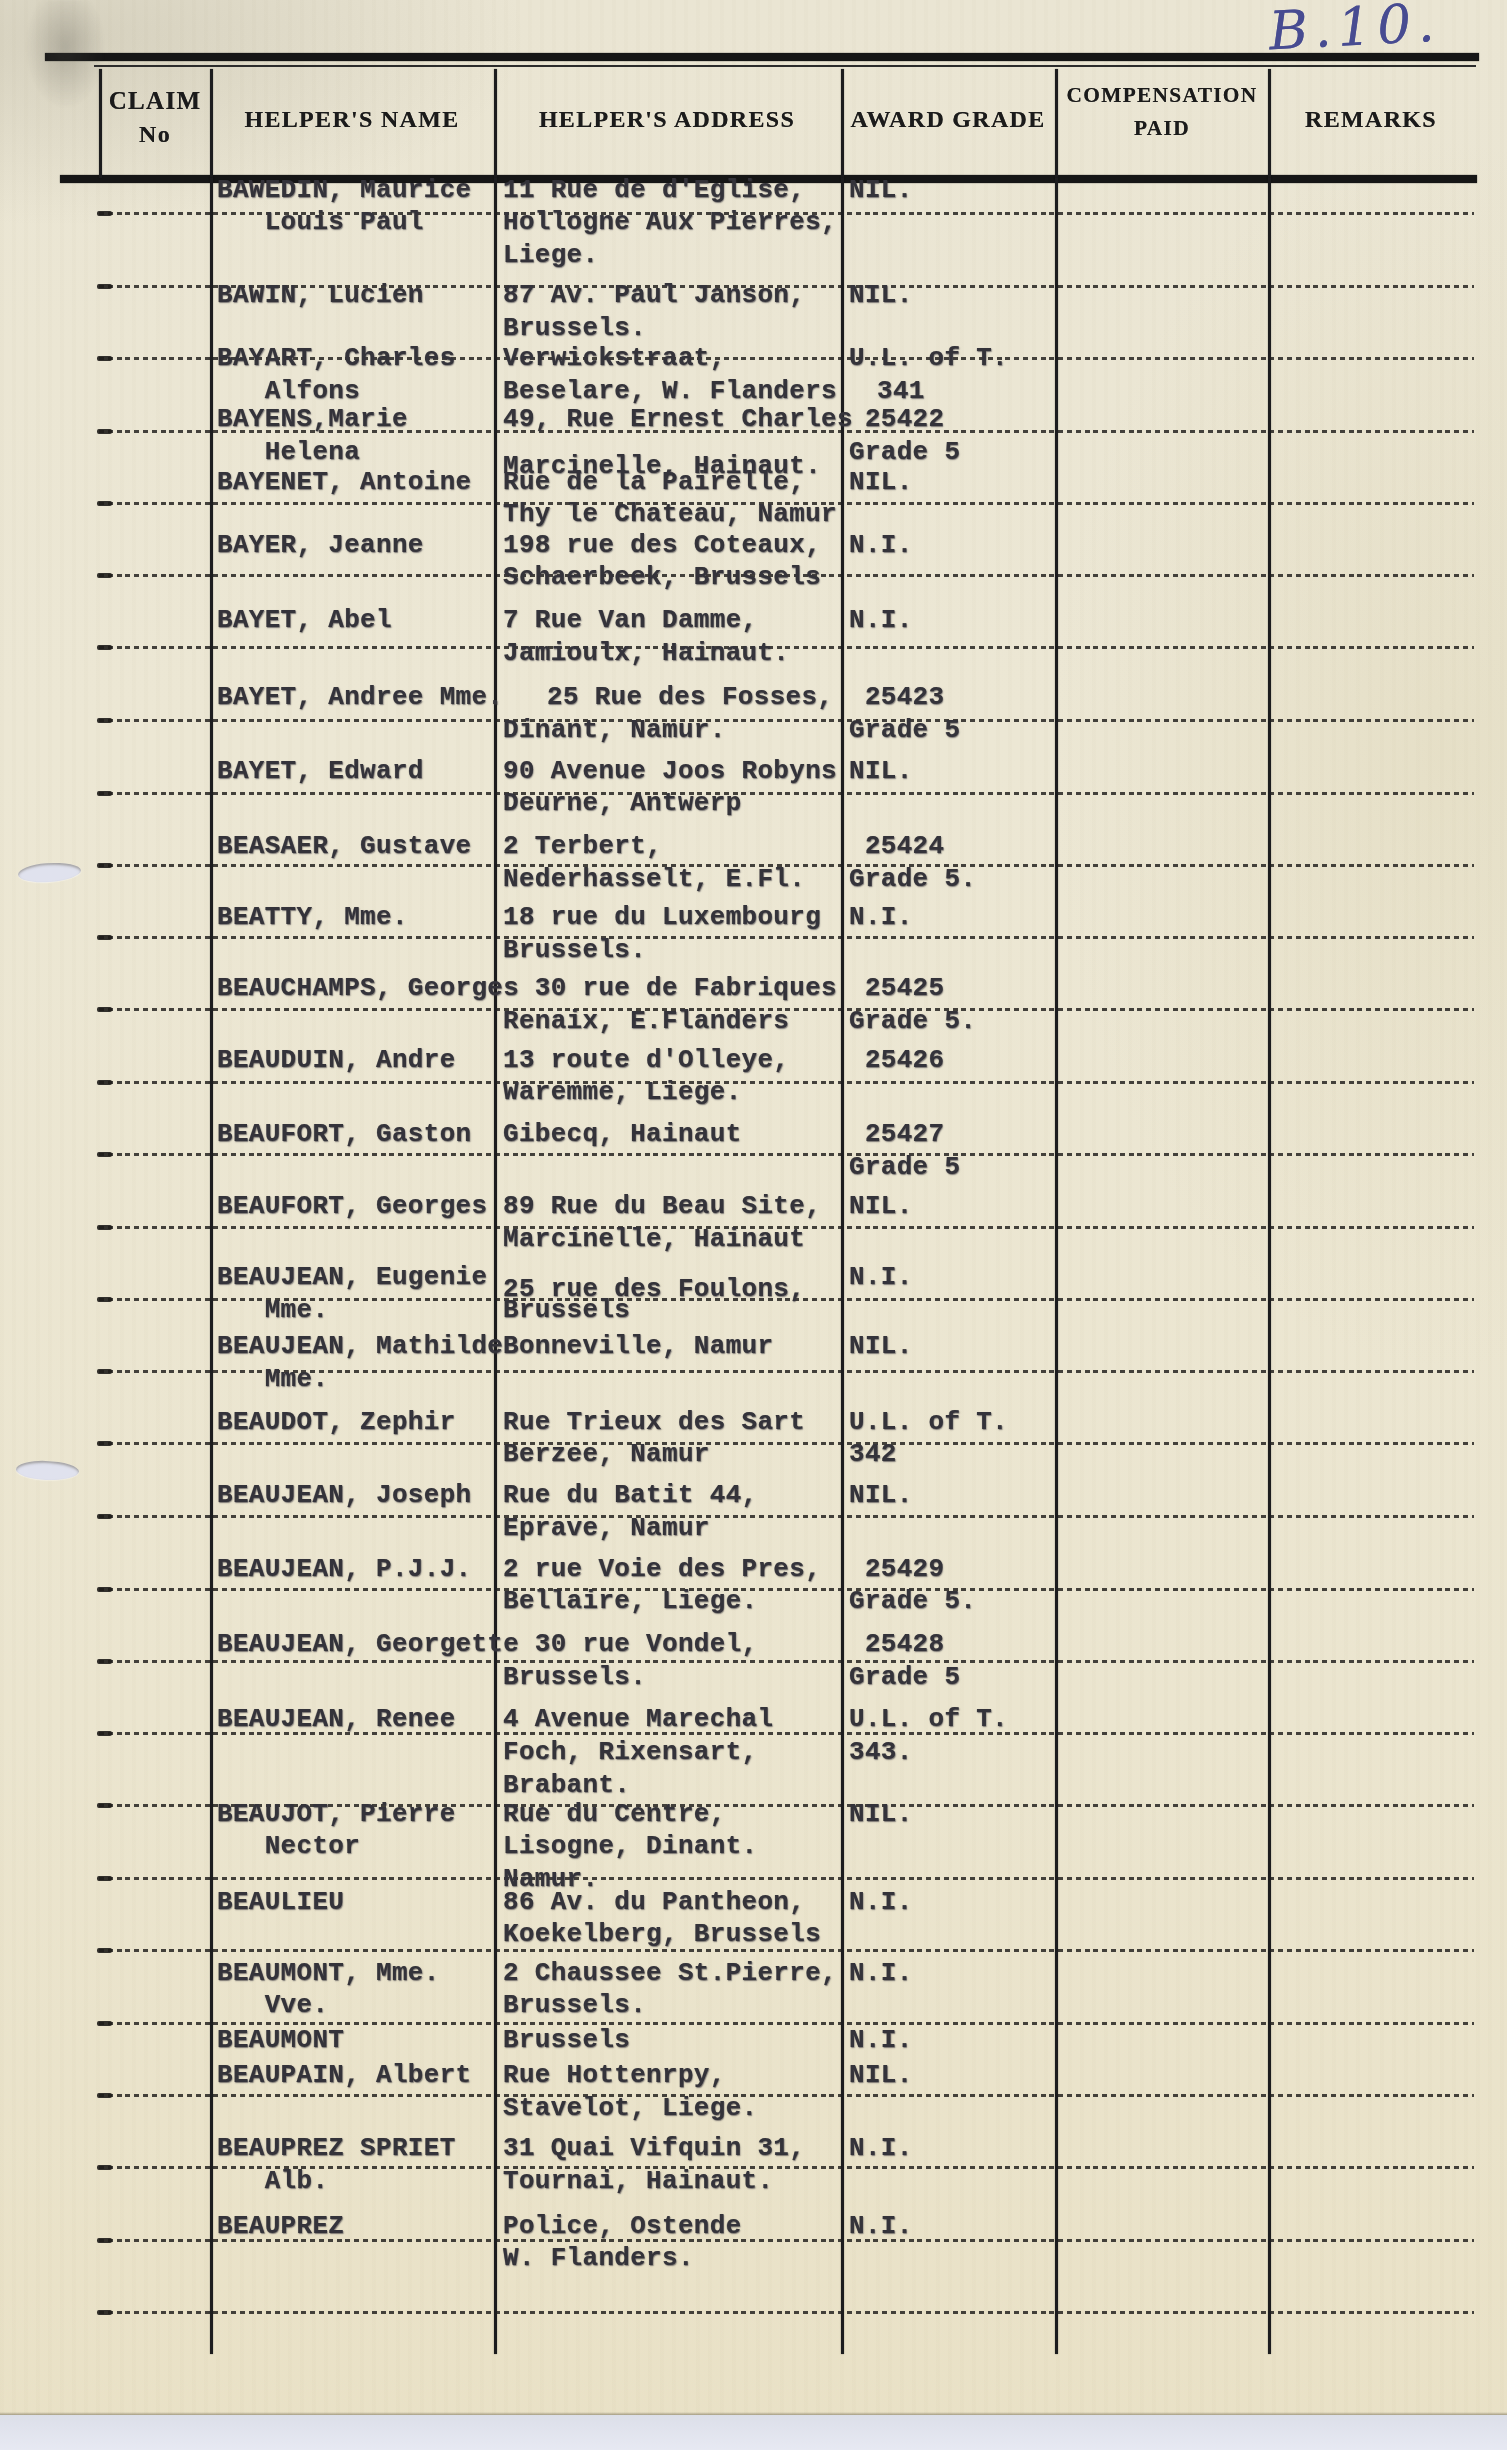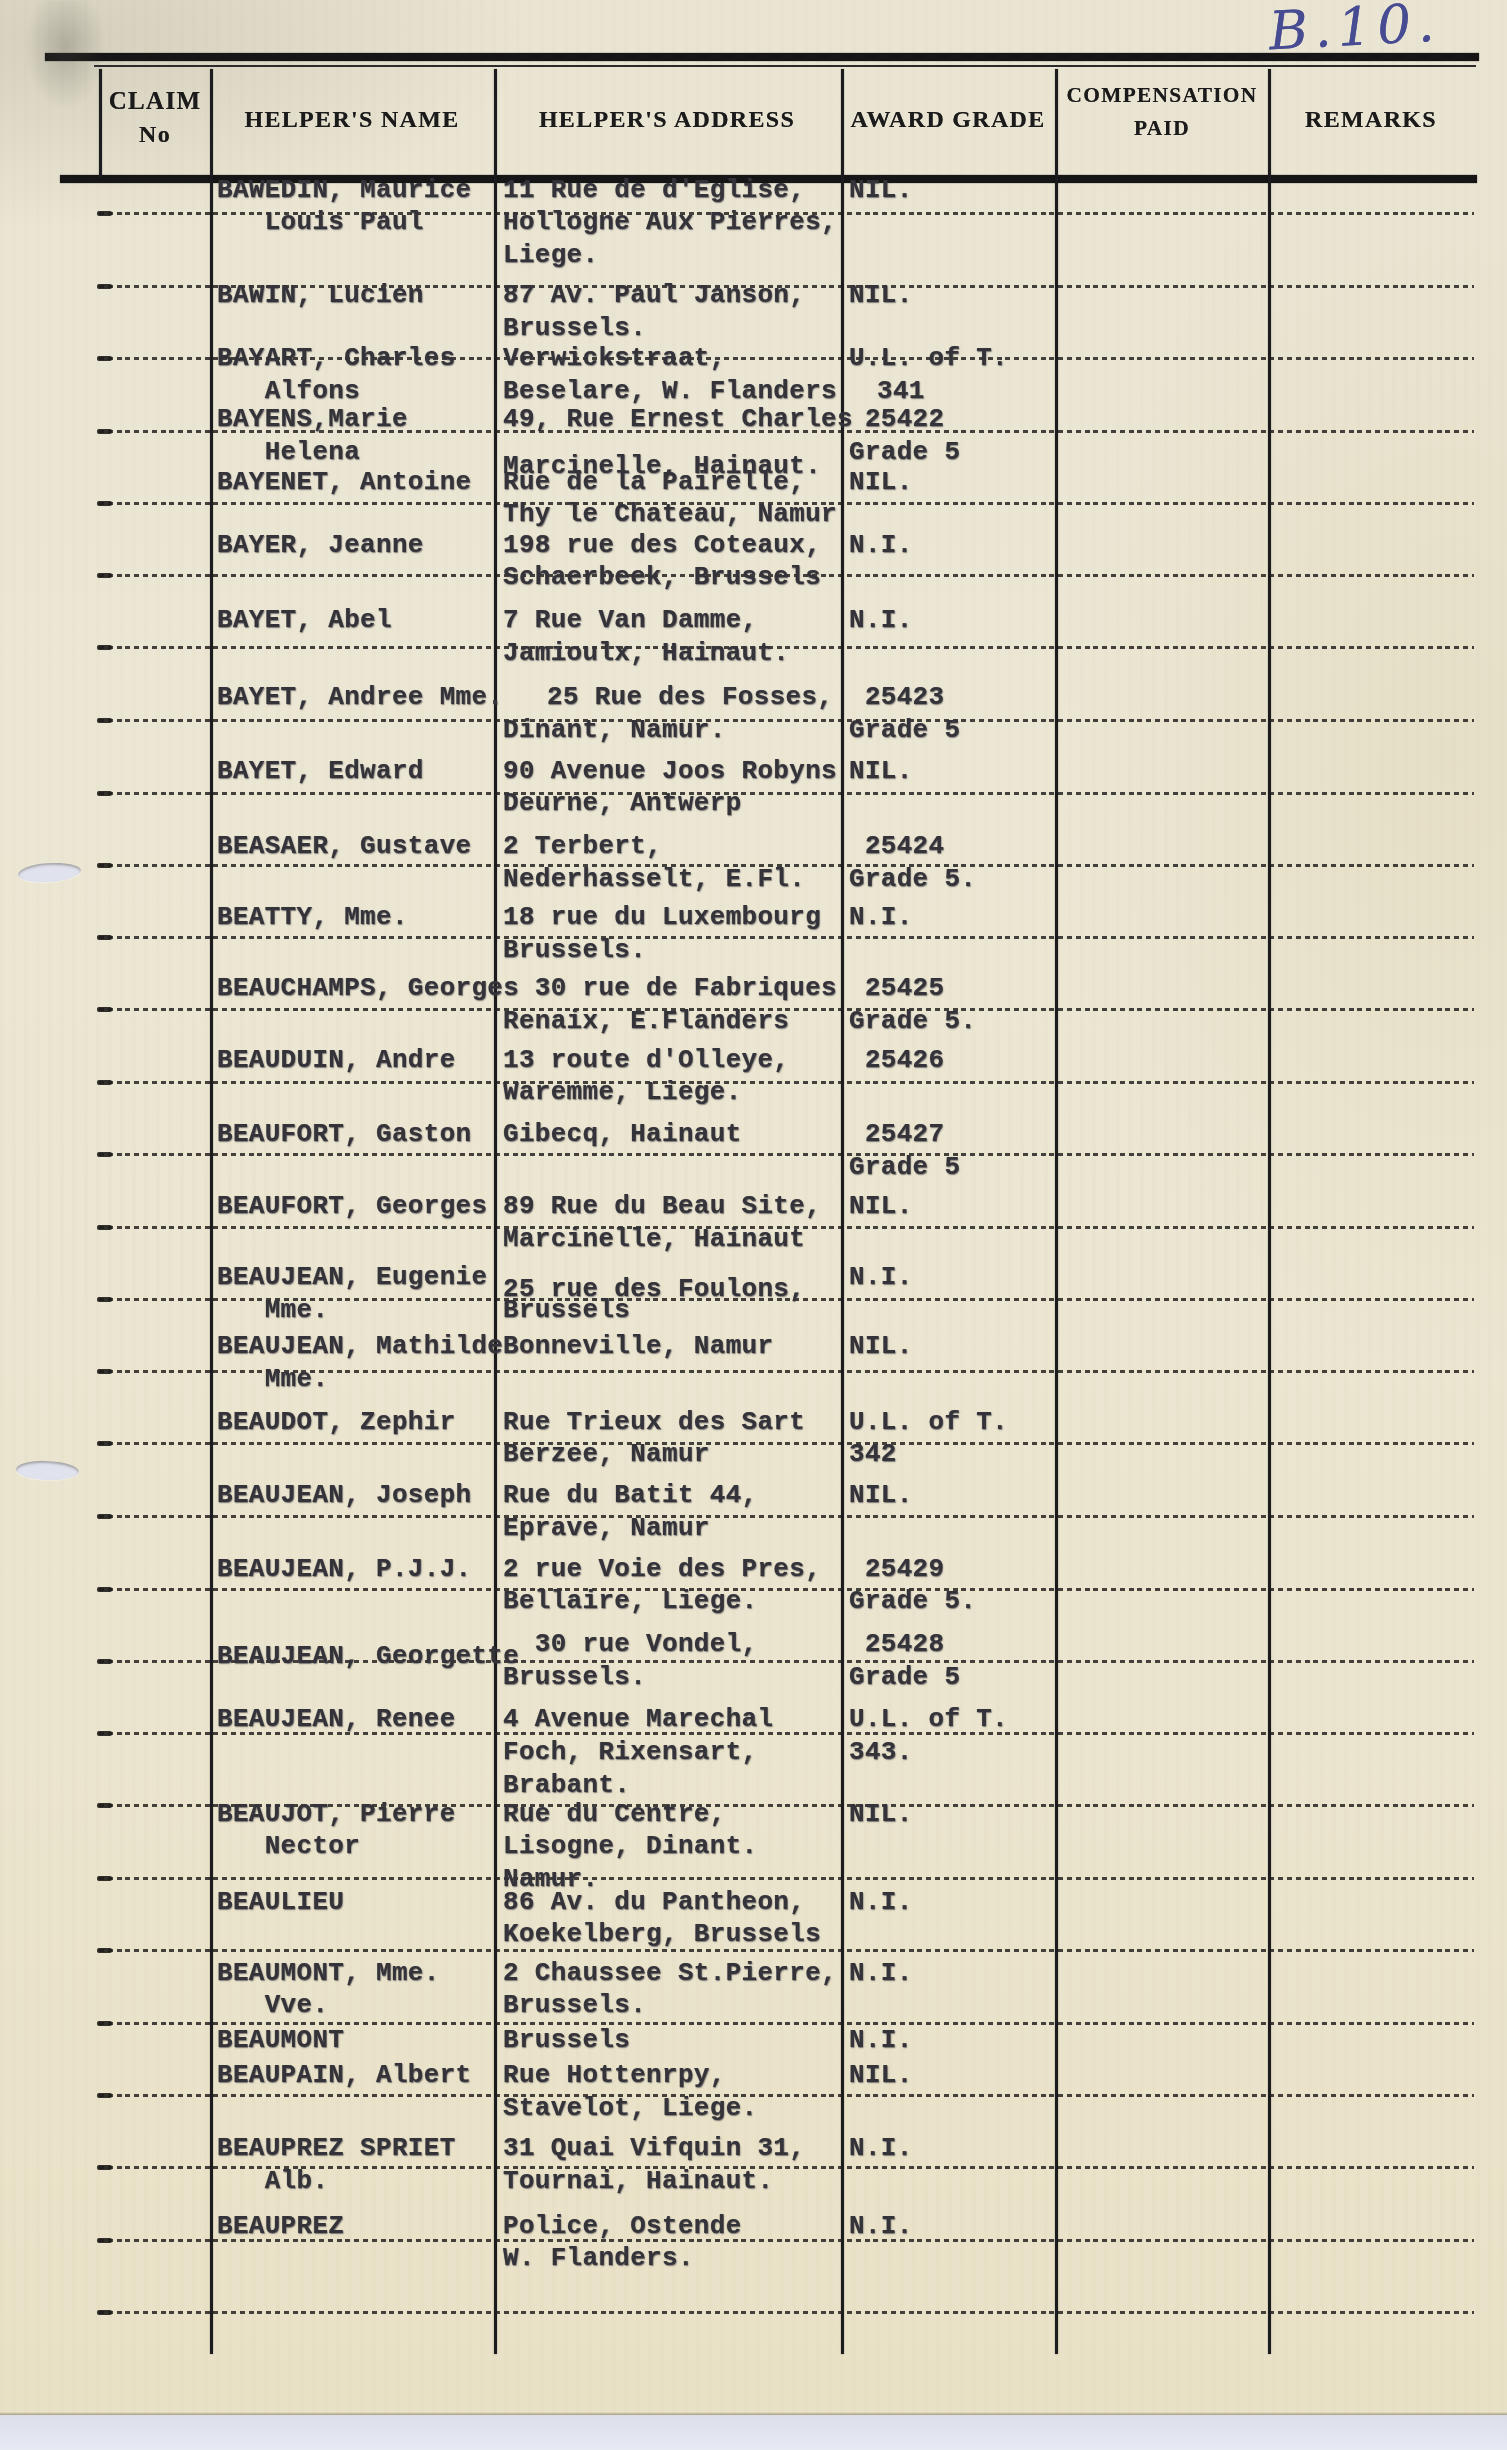--- a/index.html
+++ b/index.html
@@ -262,21 +262,21 @@
         <div class="tw" style="left: 849px; top: 1480px; height: 29px;">NIL.</div>
       </div>
       <div class="">
         <div class="tw" style="left: 217px; top: 1554px; height: 29px;">BEAUJEAN, P.J.J.</div>
         <div class="tw" style="left: 503px; top: 1554px; height: 29px;">2 rue Voie des Pres,</div>
         <div class="tw" style="left: 503px; top: 1586px; height: 29px;">Bellaire, Liege.</div>
         <div class="tw" style="left: 849px; top: 1554px; height: 29px;"> 25429</div>
         <div class="tw" style="left: 849px; top: 1586px; height: 29px;">Grade 5.</div>
       </div>
       <div class="">
-        <div class="tw" style="left: 217px; top: 1629px; height: 29px; margin-top: 12px;">BEAUJEAN, Georgette</div>
+        <div class="tw" style="left: 217px; top: 1629px; height: 29px;">BEAUJEAN, Georgette</div>
         <div class="tw" style="left: 503px; top: 1629px; height: 29px;">  30 rue Vondel,</div>
         <div class="tw" style="left: 503px; top: 1662px; height: 29px;">Brussels.</div>
         <div class="tw" style="left: 849px; top: 1629px; height: 29px;"> 25428</div>
         <div class="tw" style="left: 849px; top: 1662px; height: 29px;">Grade 5</div>
       </div>
       <div class="">
         <div class="tw" style="left: 217px; top: 1704px; height: 29px;">BEAUJEAN, Renee</div>
         <div class="tw" style="left: 503px; top: 1704px; height: 29px;">4 Avenue Marechal</div>
         <div class="tw" style="left: 503px; top: 1737px; height: 29px;">Foch, Rixensart,</div>
         <div class="tw" style="left: 503px; top: 1770px; height: 29px;">Brabant.</div>

